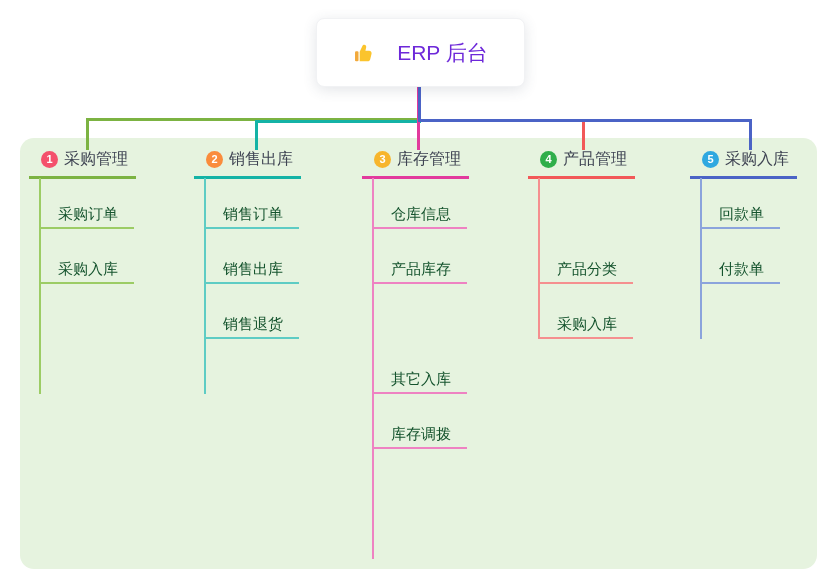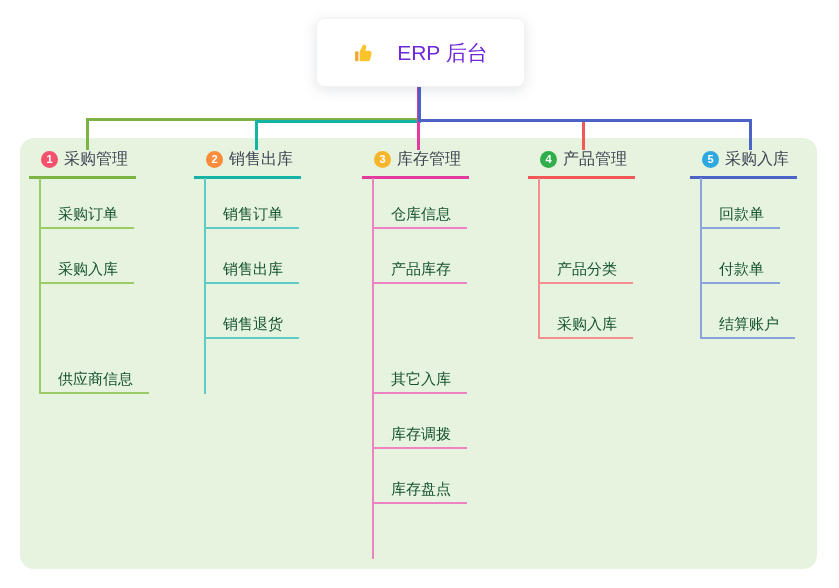--- a/index.html
+++ b/index.html
@@ -80,21 +80,20 @@
   </div>
 
   <div class="branch b1">
     <div class="hdr">
       <span class="badge">1</span>
       <span>采购管理</span>
     </div>
     <div class="spine"></div>
     <div class="child c0">采购订单</div>
     <div class="child c1">采购入库</div>
-    <div class="child c3">供应商信息</div>
   </div>
 
   <div class="branch b2">
     <div class="hdr">
       <span class="badge">2</span>
       <span>销售出库</span>
     </div>
     <div class="spine"></div>
     <div class="child c0">销售订单</div>
     <div class="child c1">销售出库</div>
@@ -104,37 +103,35 @@
   <div class="branch b3">
     <div class="hdr">
       <span class="badge">3</span>
       <span>库存管理</span>
     </div>
     <div class="spine"></div>
     <div class="child c0">仓库信息</div>
     <div class="child c1">产品库存</div>
     <div class="child c3">其它入库</div>
     <div class="child c4">库存调拨</div>
-    <div class="child c5">库存盘点</div>
   </div>
 
   <div class="branch b4">
     <div class="hdr">
       <span class="badge">4</span>
       <span>产品管理</span>
     </div>
     <div class="spine"></div>
     <div class="child c1">产品分类</div>
     <div class="child c2">采购入库</div>
   </div>
 
   <div class="branch b5">
     <div class="hdr">
       <span class="badge">5</span>
       <span>采购入库</span>
     </div>
     <div class="spine"></div>
     <div class="child c0">回款单</div>
     <div class="child c1">付款单</div>
-    <div class="child c2">结算账户</div>
   </div>
 
 </div>
 
 </body></html>

